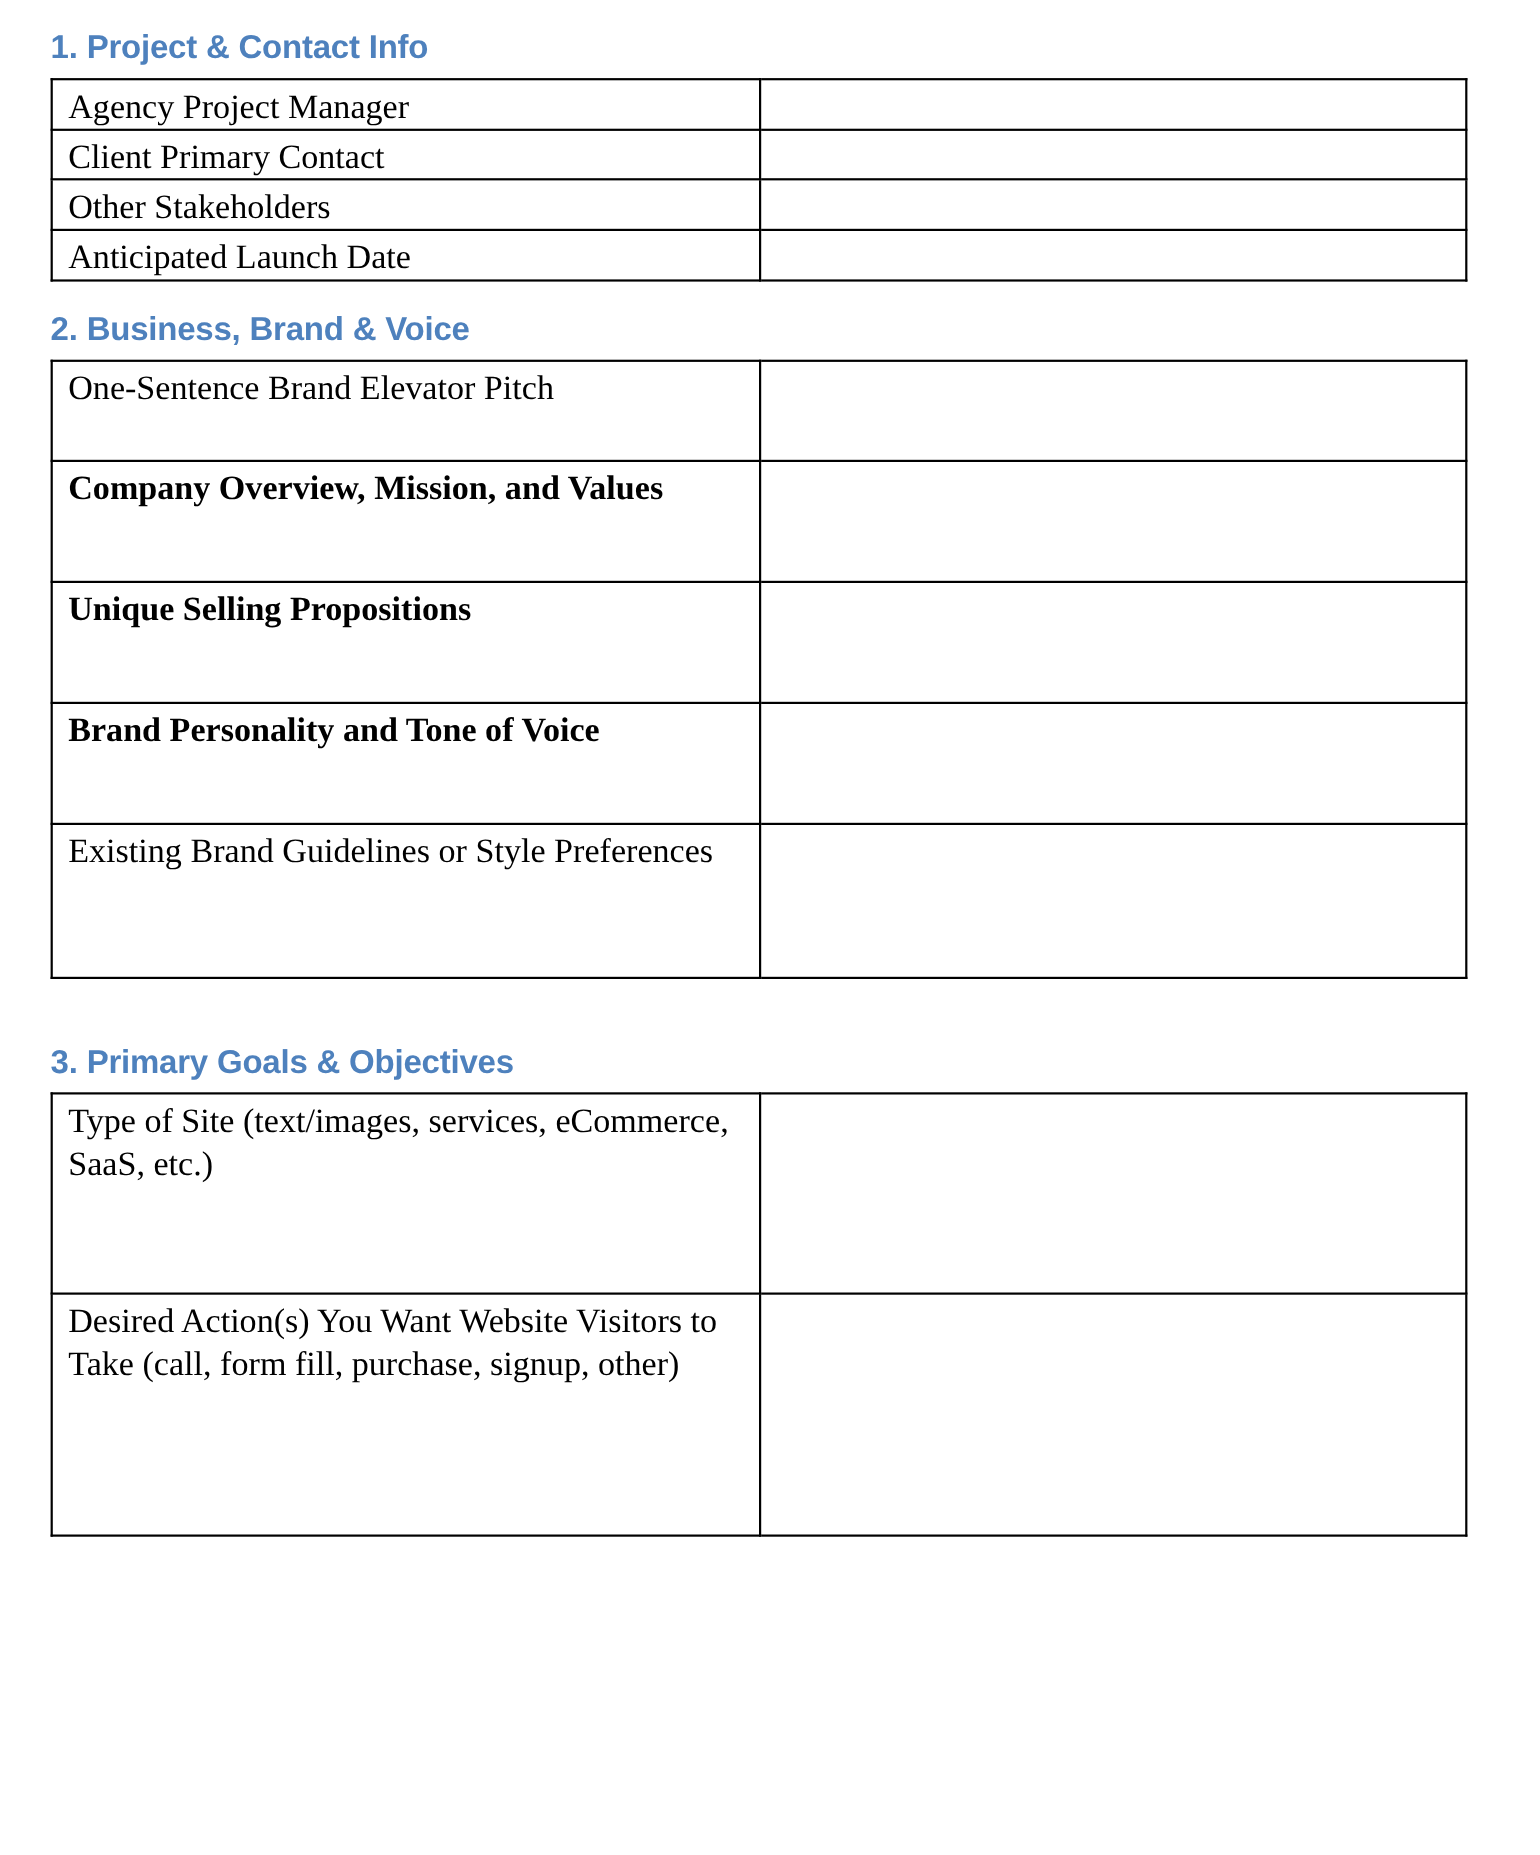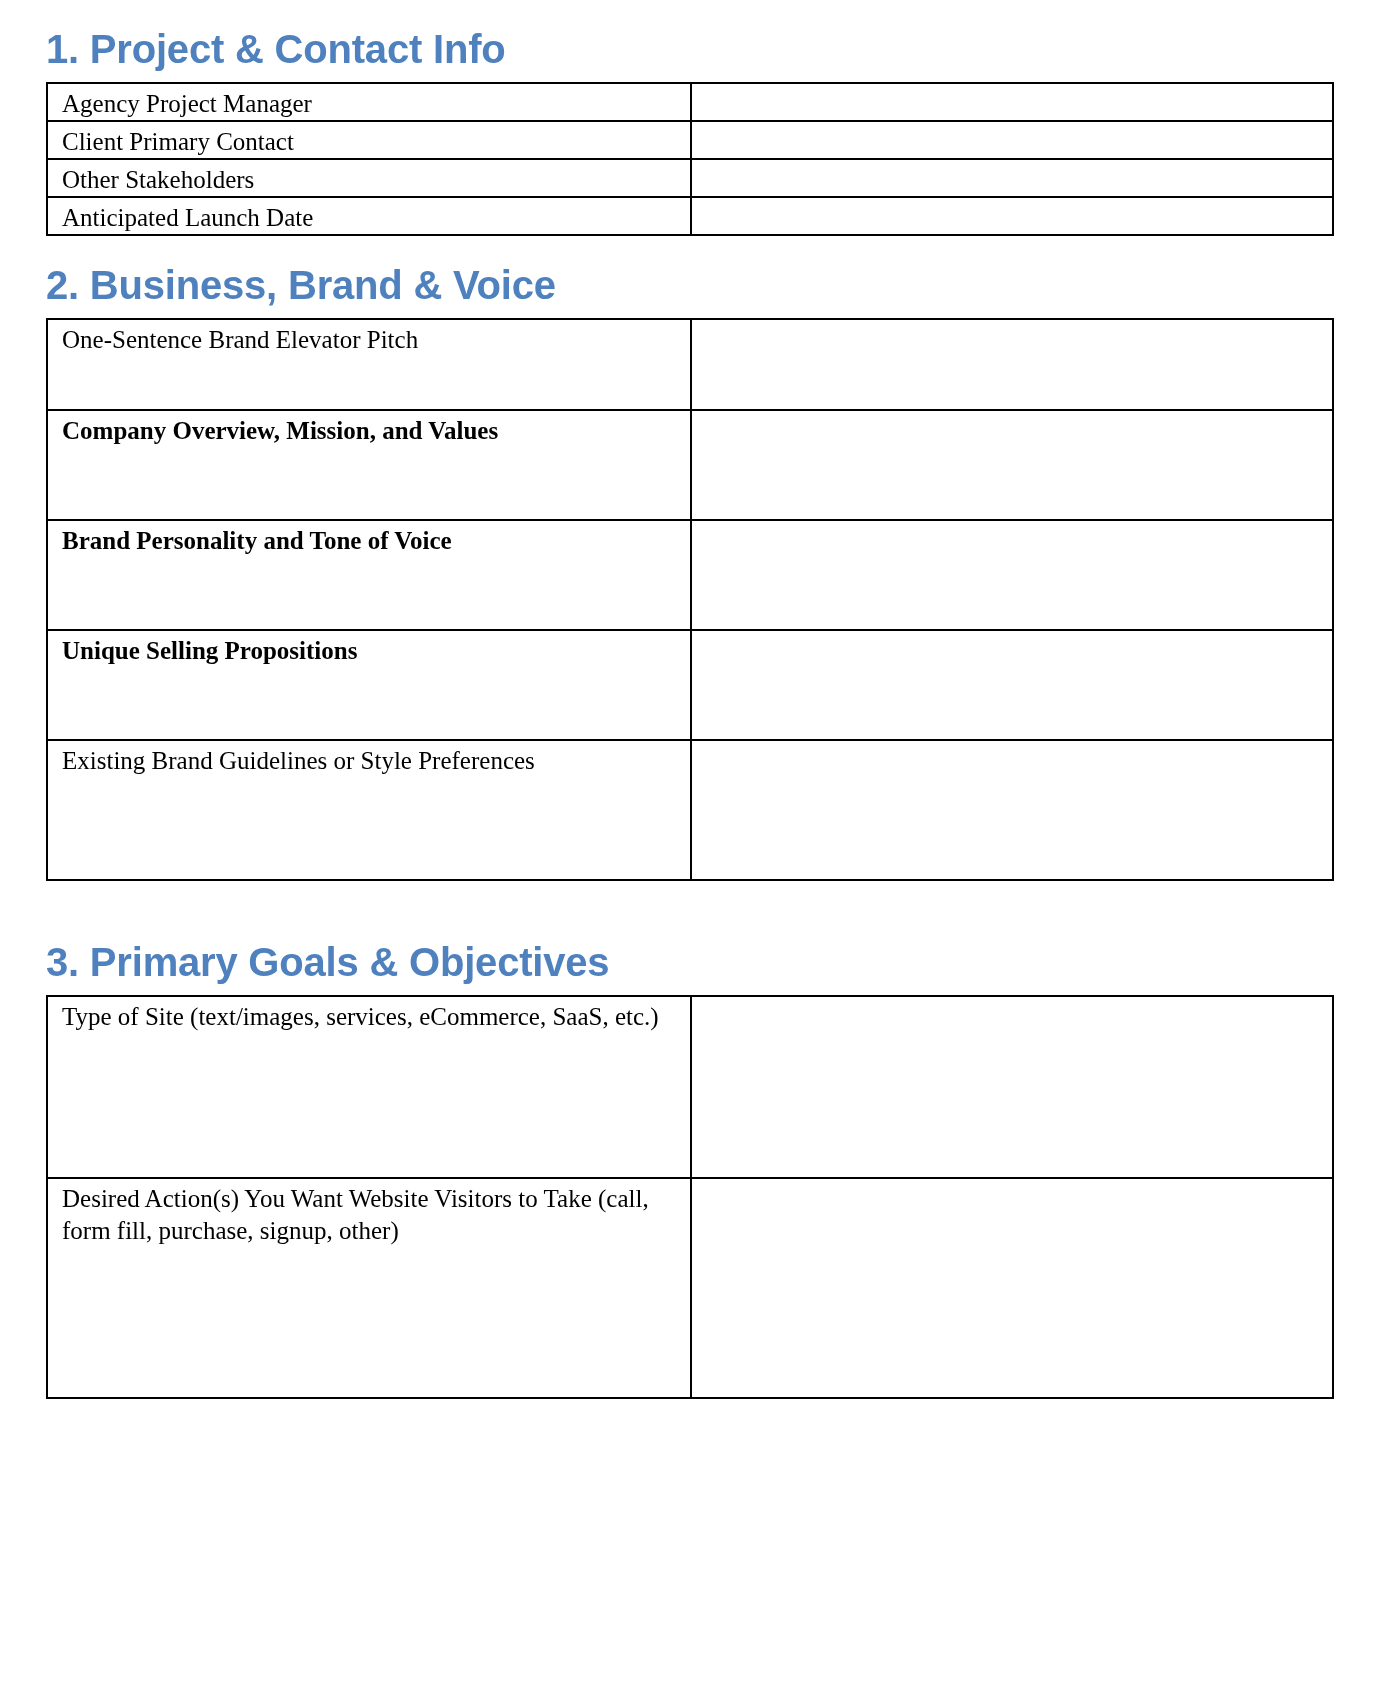--- a/index.html
+++ b/index.html
@@ -24,21 +24,21 @@
   }
 
   .section {
     position: relative;
   }
 
   .section-heading {
     font-family: "Liberation Sans", sans-serif;
     font-weight: bold;
     color: #4E81BD;
-    font-size: 40px;
+    font-size: 30px;
     letter-spacing: -0.2px;
     line-height: 1.1;
     margin: 0;
     padding: 0;
   }
 
   
   #sec1-heading { padding-top: 27px; padding-bottom: 11px; }
   #sec2-heading { padding-top: 27px; padding-bottom: 11px; }
   #sec3-heading { padding-top: 59px; padding-bottom: 11px; }
@@ -48,21 +48,21 @@
     width: 1286px;
     table-layout: fixed;
     margin: 0;
   }
 
   table.form-table td {
     border: 2px solid #000000;
     padding: 4px 0 0 14px;
     vertical-align: top;
     font-family: "Liberation Serif", serif;
-    font-size: 25px;
+    font-size: 31px;
     line-height: 1.28;
     color: #000000;
     box-sizing: border-box;
     background: #ffffff;
   }
 
   table.form-table td.answer-cell {
     padding: 0;
   }
 
@@ -142,27 +142,27 @@
           <td class="answer-cell"></td>
         </tr>
         <tr class="r-110">
           <td>
             <span class="cell-label">Company Overview, Mission, and Values</span>
           </td>
           <td class="answer-cell"></td>
         </tr>
         <tr class="r-110">
           <td>
-            <span class="cell-label">Brand Personality and Tone of Voice</span>
+            <span class="cell-label">Unique Selling Propositions</span>
           </td>
           <td class="answer-cell"></td>
         </tr>
         <tr class="r-110">
           <td>
-            <span class="cell-label">Unique Selling Propositions</span>
+            <span class="cell-label">Brand Personality and Tone of Voice</span>
           </td>
           <td class="answer-cell"></td>
         </tr>
         <tr class="r-140">
           <td>
             <span class="cell-label">Existing Brand Guidelines or Style Preferences</span>
           </td>
           <td class="answer-cell"></td>
         </tr>
       </tbody>

